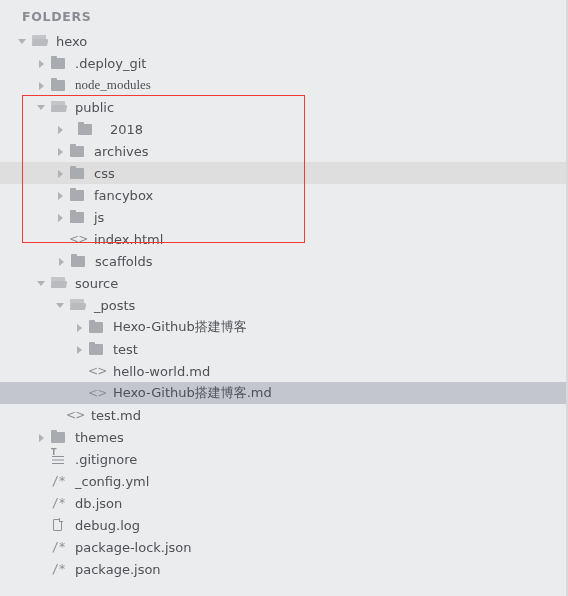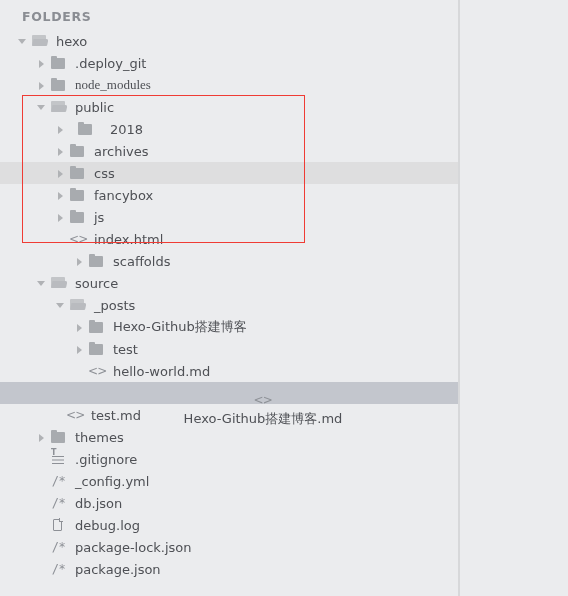--- a/index.html
+++ b/index.html
@@ -10,21 +10,21 @@
     width: 568px;
     height: 596px;
     background: #ebecee;
     font-family: "DejaVu Sans", "Liberation Sans", sans-serif;
     overflow: hidden;
     position: relative;
   }
 
   #sidebar {
     position: relative;
-    width: 460px;
+    width: 568px;
     height: 596px;
     background: #ebecee;
     border-right: 2px solid #d7d8da;
     box-sizing: border-box;
     overflow: hidden;
   }
 
   .panel-header {
     font-size: 12.5px;
     font-weight: bold;
@@ -245,21 +245,21 @@
       <div class="row" style="padding-left: 55px;">
         <span class="arrow closed"></span>
         <span class="icon ic-folder-closed"></span>
         <span class="label">js</span>
       </div>
       <div class="row" style="padding-left: 55px;">
         <span class="arrow none"></span>
         <span class="icon ic-code"></span>
         <span class="label">index.html</span>
       </div>
-      <div class="row" style="padding-left: 56px; margin-left: 18px;">
+      <div class="row" style="padding-left: 56px;">
         <span class="arrow closed"></span>
         <span class="icon ic-folder-closed"></span>
         <span class="label">scaffolds</span>
       </div>
       <div class="row" style="padding-left: 36px;">
         <span class="arrow open"></span>
         <span class="icon ic-folder-open"></span>
         <span class="label">source</span>
       </div>
       <div class="row" style="padding-left: 55px;">
@@ -275,21 +275,21 @@
       <div class="row" style="padding-left: 74px;">
         <span class="arrow closed"></span>
         <span class="icon ic-folder-closed"></span>
         <span class="label">test</span>
       </div>
       <div class="row" style="padding-left: 74px;">
         <span class="arrow none"></span>
         <span class="icon ic-code"></span>
         <span class="label">hello-world.md</span>
       </div>
-      <div class="row selected" style="padding-left: 74px; flex-direction: column;">
+      <div class="row selected" style="padding-left: 74px;">
         <span class="arrow none"></span>
         <span class="icon ic-code"></span>
         <span class="label">Hexo-Github搭建博客.md</span>
       </div>
       <div class="row" style="padding-left: 52px;">
         <span class="arrow none"></span>
         <span class="icon ic-code"></span>
         <span class="label">test.md</span>
       </div>
       <div class="row" style="padding-left: 36px;">

